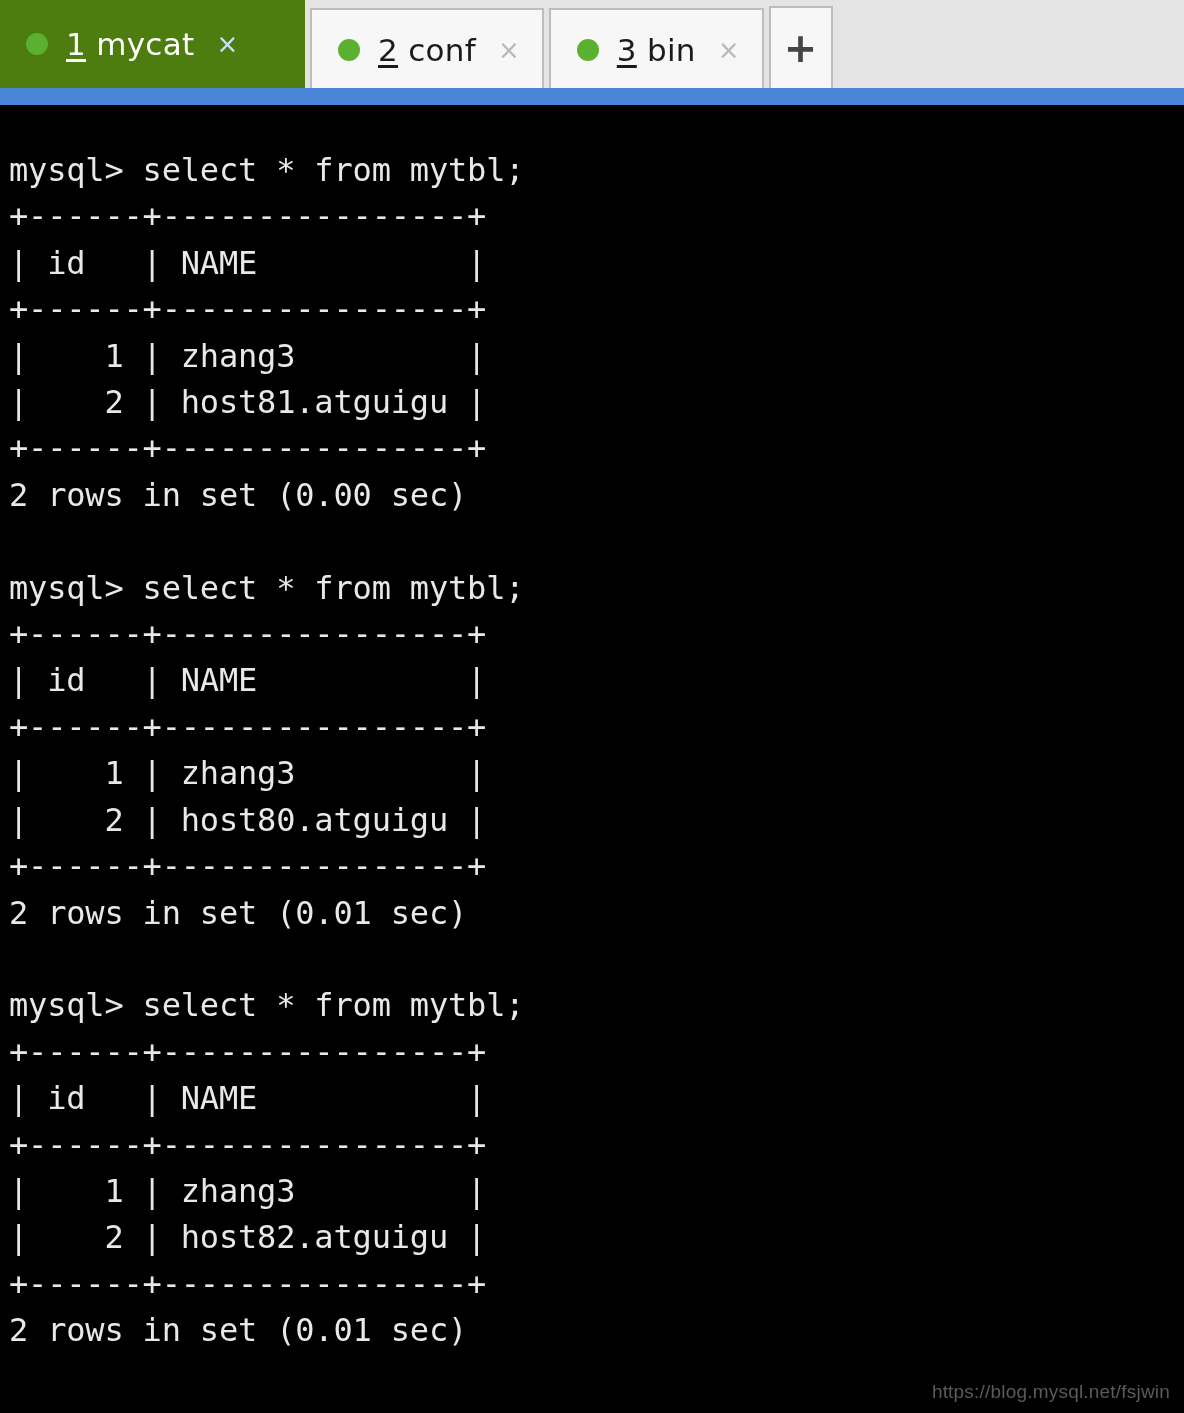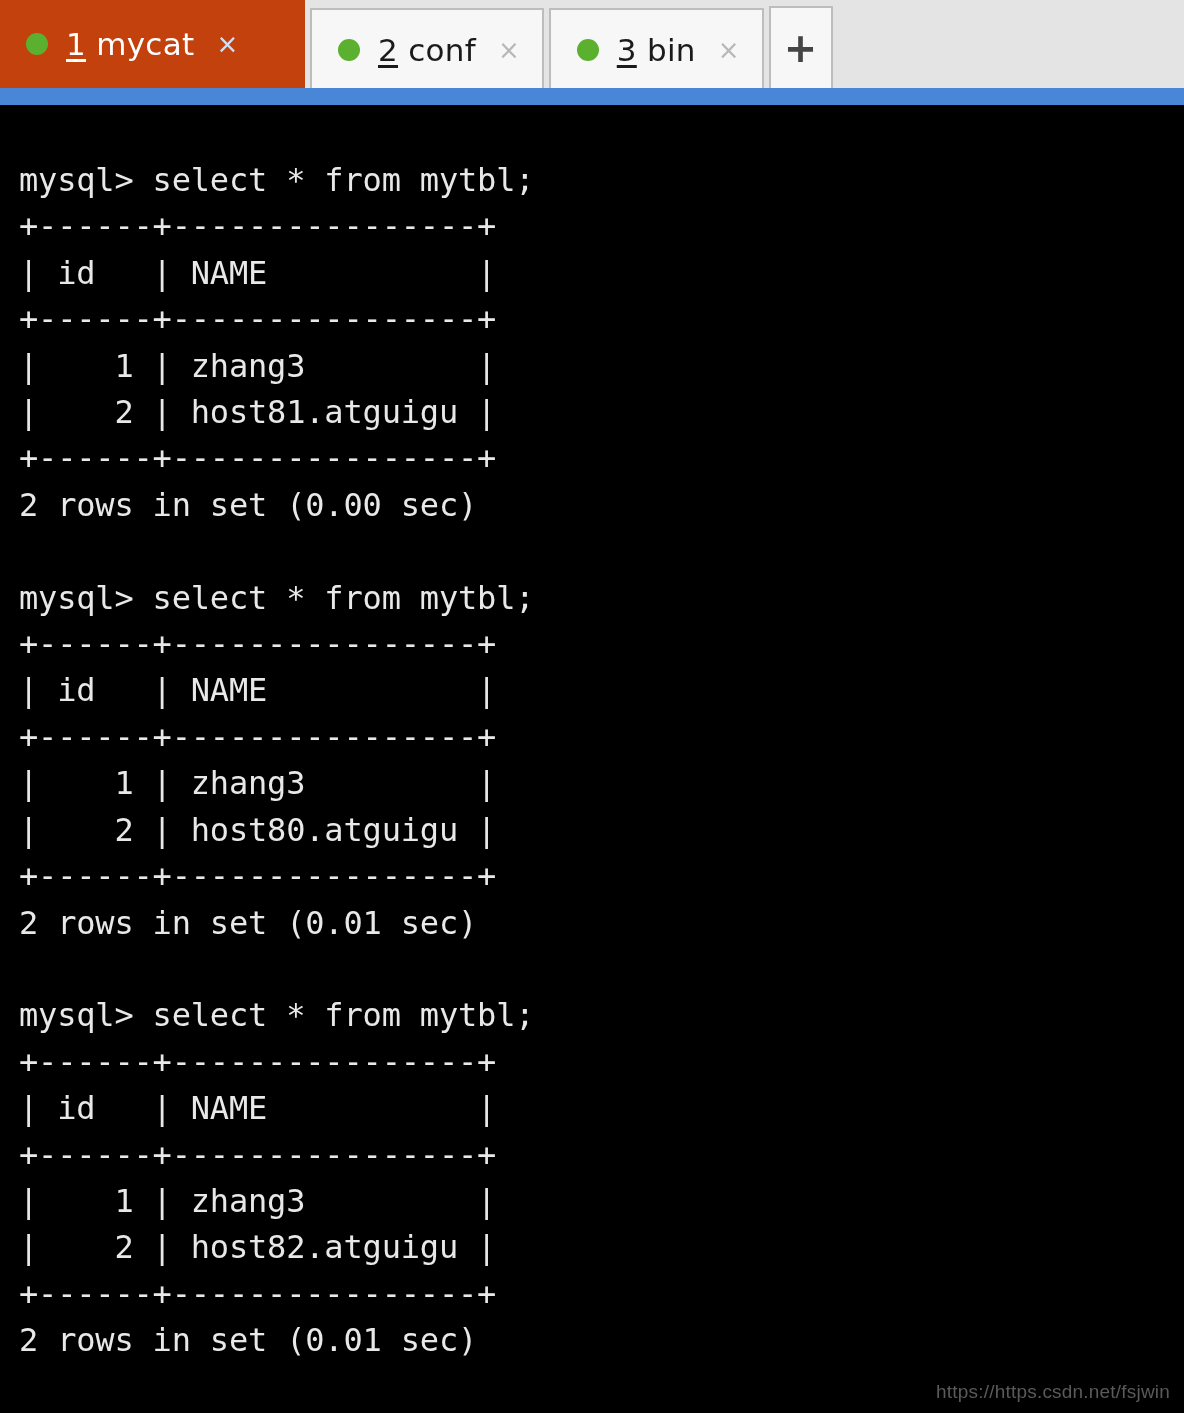--- a/index.html
+++ b/index.html
@@ -33,21 +33,21 @@
   }
   .tab {
     position: relative;
     display: flex;
     align-items: center;
     box-sizing: border-box;
     height: 88px;
     cursor: default;
   }
   .tab.active {
-    background: #c2410c;
+    background: #4d7c0f;
     border: 0;
     padding: 0 0 0 26px;
     width: 305px;
   }
   .tab.inactive {
     background: #f7f7f7;
     border: 2px solid #bdbdbd;
     border-top: 2px solid #bdbdbd;
     border-bottom: 0;
     margin-top: 8px;
@@ -122,21 +122,21 @@
     left: 0; top: 105px;
     width: 1184px;
     height: 1308px;
     background: #000000;
     overflow: hidden;
   }
   #term-text {
     position: absolute;
     left: 9px;
     top: 42px;
-    margin: 10px;
+    margin: 0;
     padding: 0;
     font-family: "DejaVu Sans Mono", monospace;
     font-size: 32px;
     line-height: 46.4px;
     color: #e8e8e8;
     white-space: pre;
     letter-spacing: -0.18px;
   }
 
   #watermark {
@@ -206,14 +206,14 @@
 2 rows in set (0.01 sec)
 
 mysql&gt; select * from mytbl;
 +------+----------------+
 | id   | NAME           |
 +------+----------------+
 |    1 | zhang3         |
 |    2 | host82.atguigu |
 +------+----------------+
 2 rows in set (0.01 sec)</pre>
-  <div id="watermark">https://https.csdn.net/fsjwin</div>
+  <div id="watermark">https://blog.mysql.net/fsjwin</div>
 </div>
 
 </body></html>

